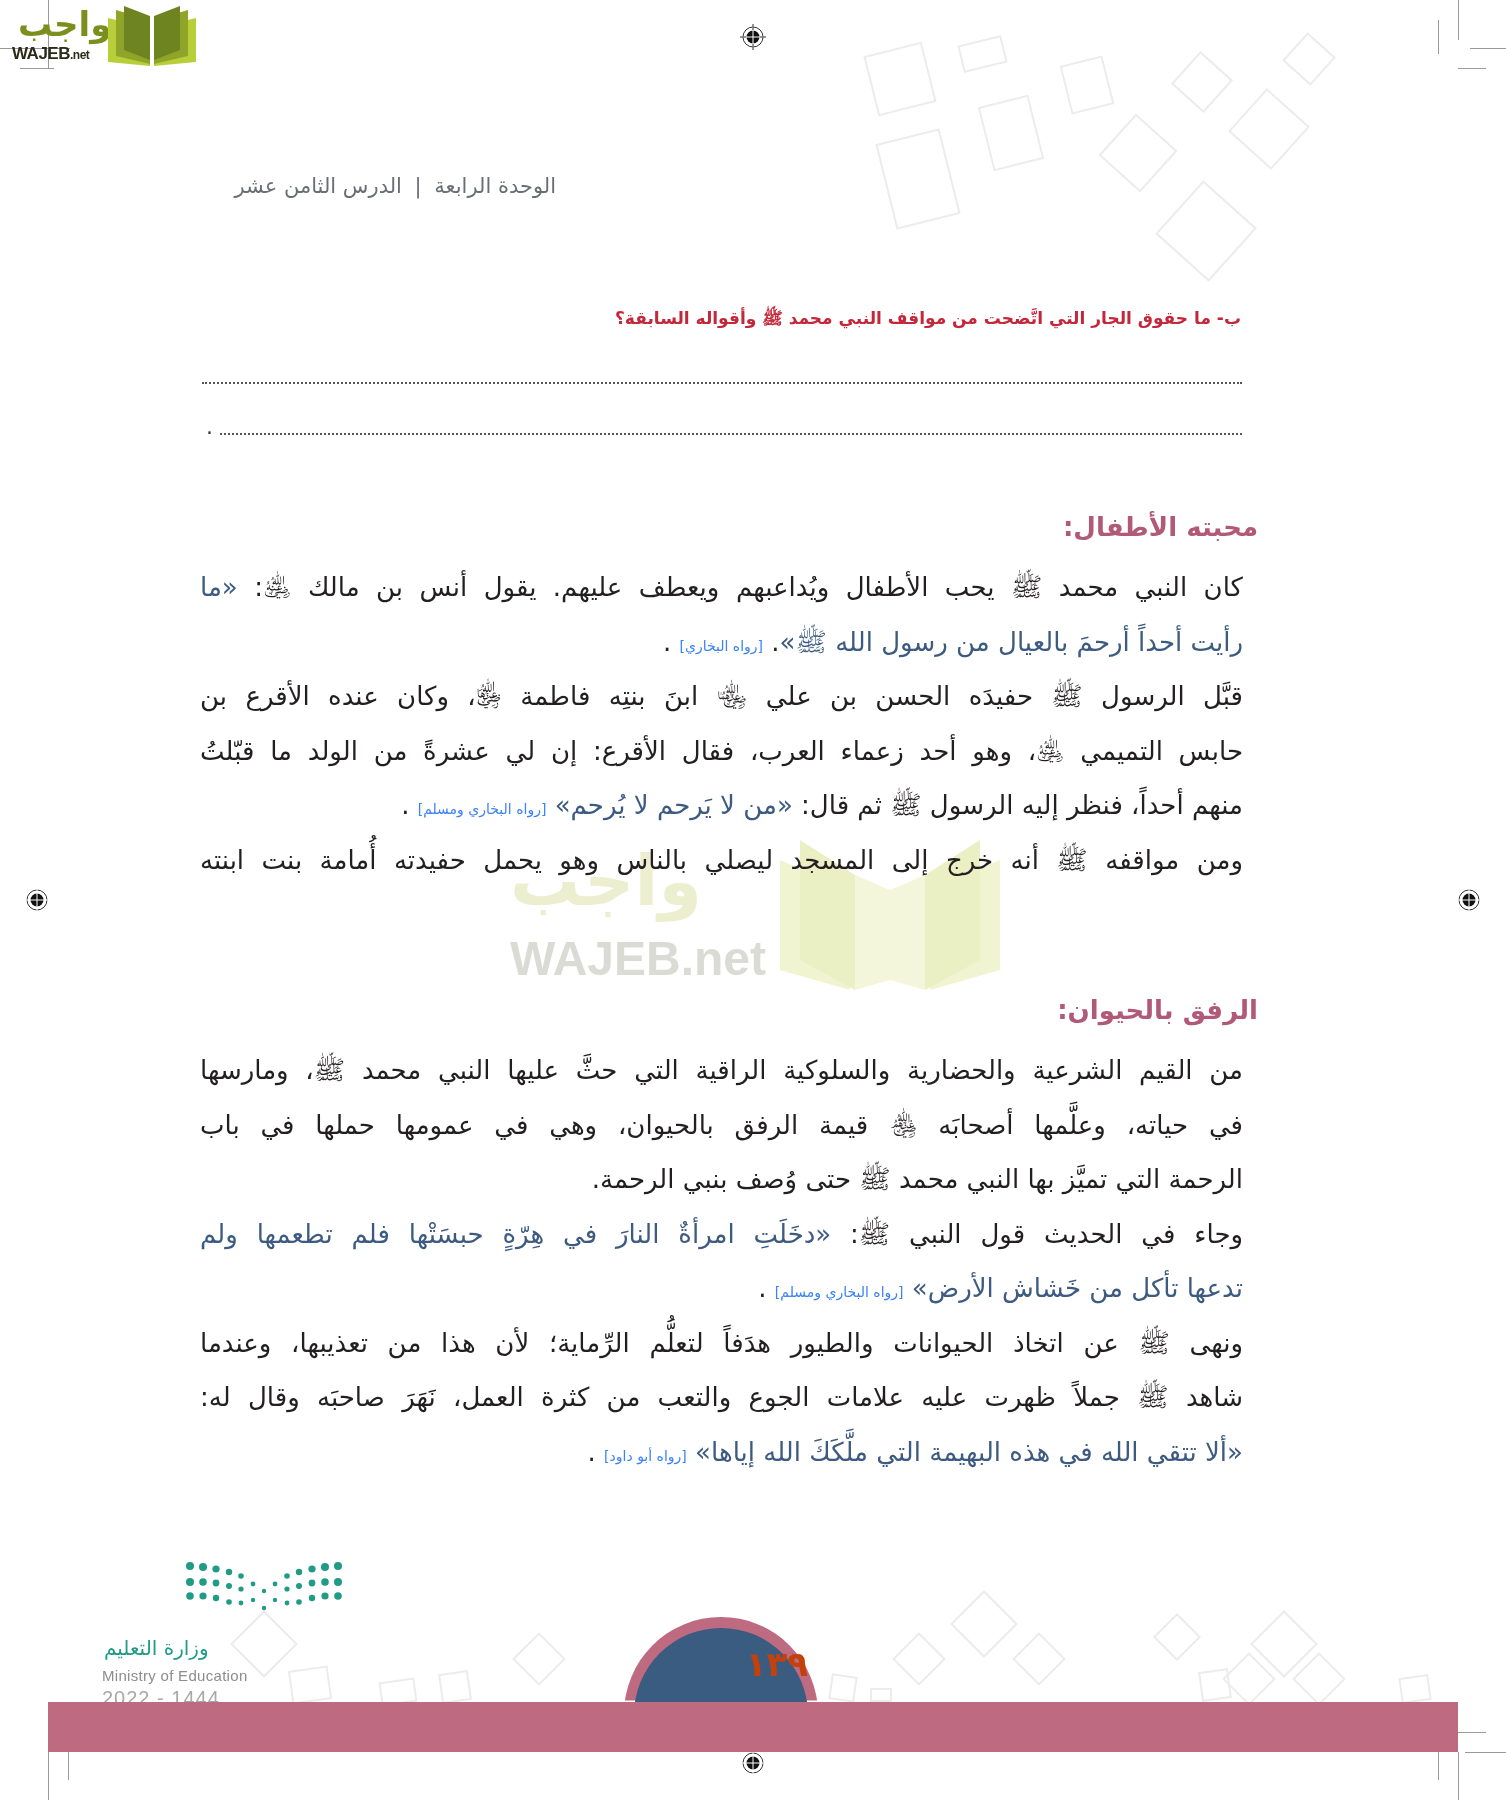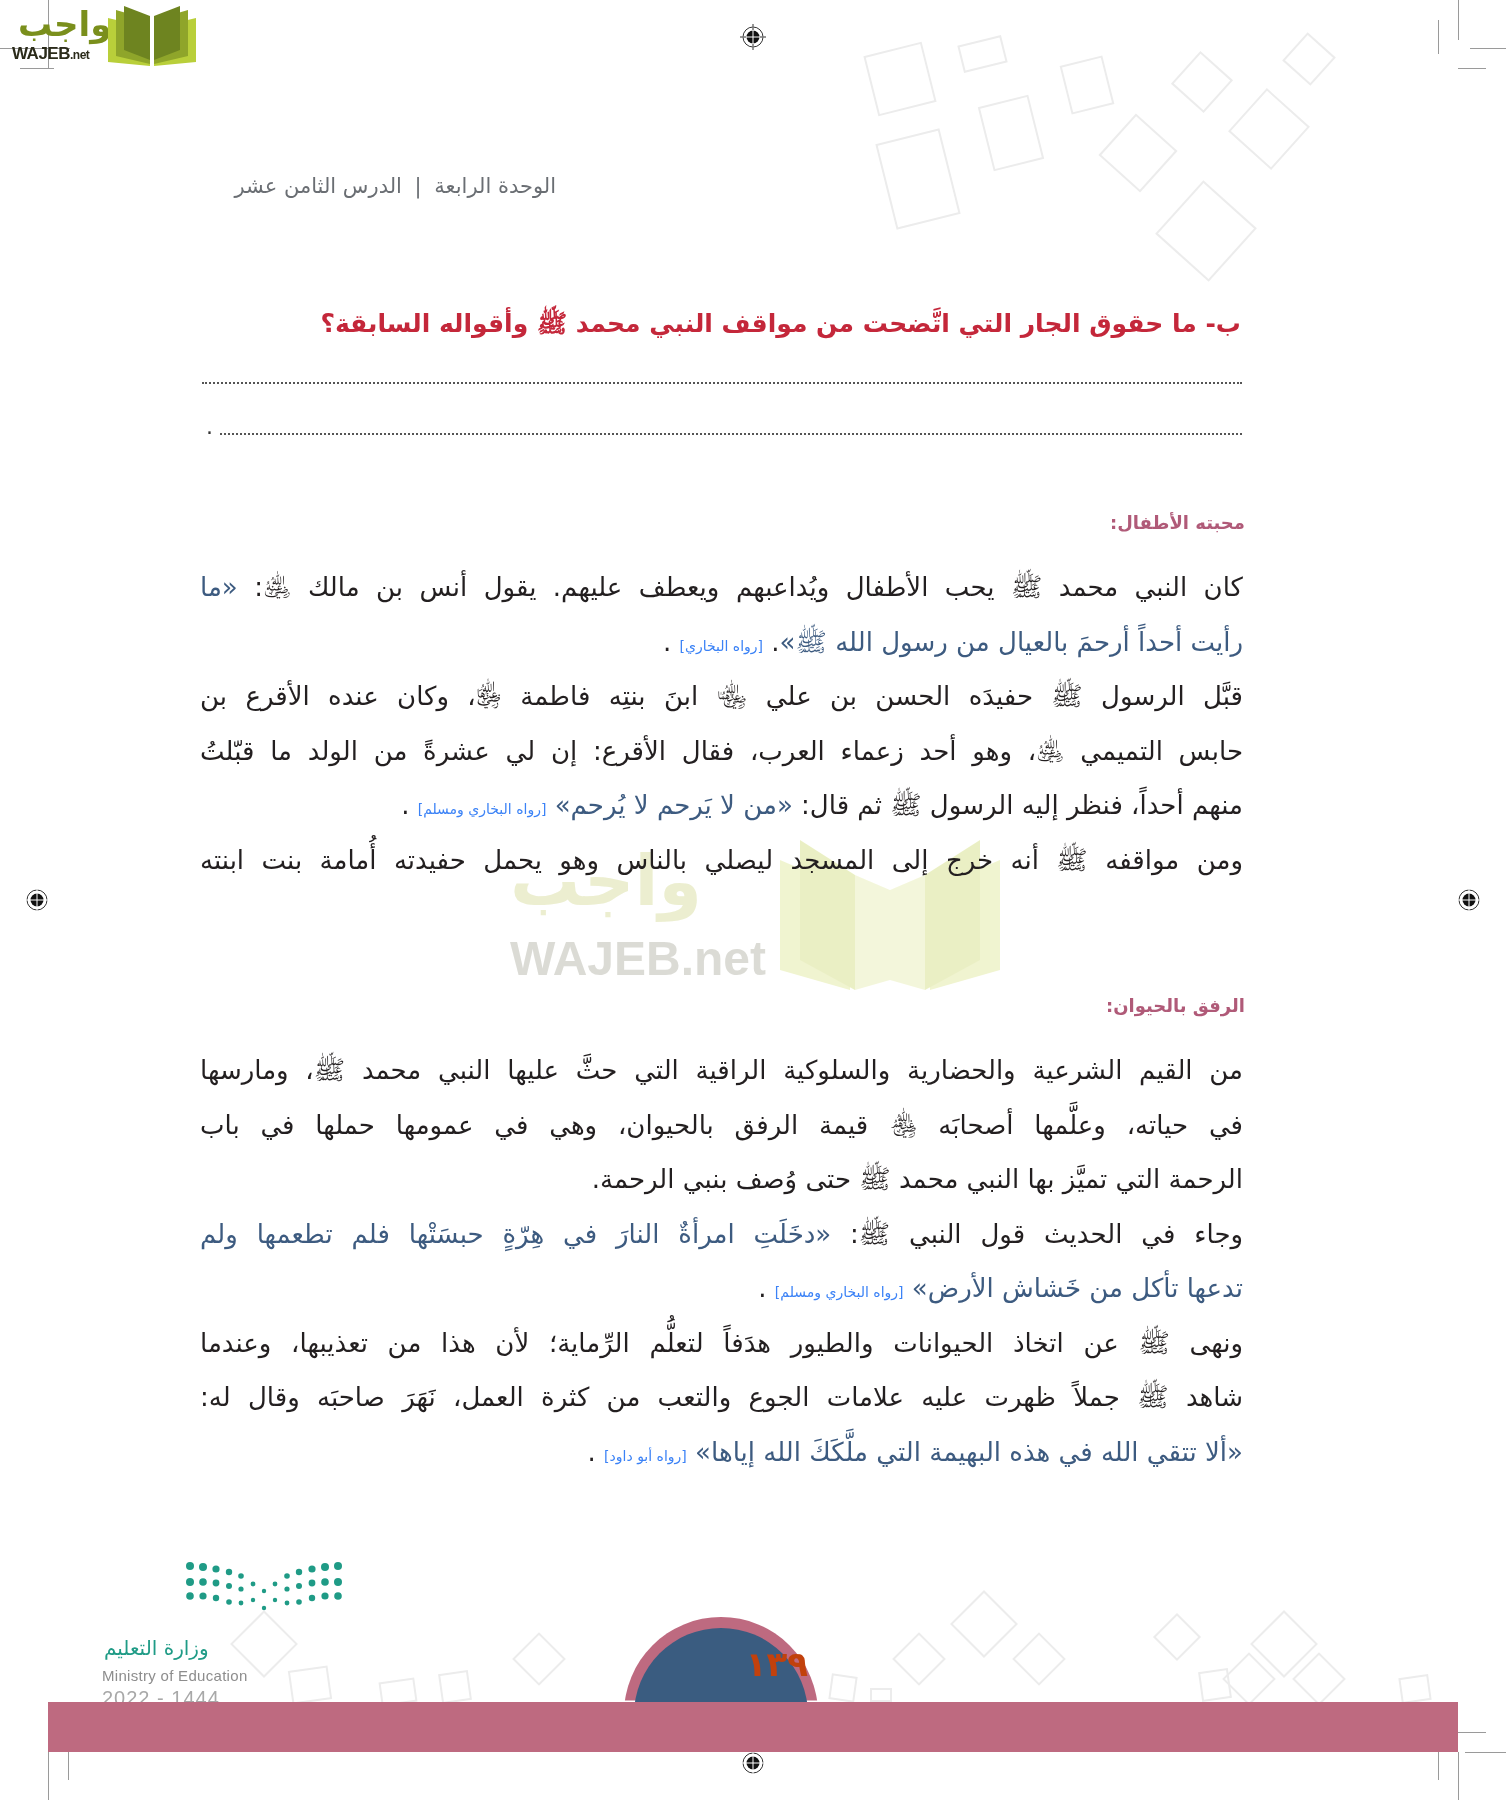--- a/index.html
+++ b/index.html
@@ -58,33 +58,33 @@
       direction: rtl;
       font-size: 21px; color: #6a6e73;
       white-space: nowrap;
     }
     .header-crumb .sep { margin: 0 6px; color: #6a6e73; }
 
     
     .question {
       position: absolute; top: 308px; right: 265px;
       direction: rtl; white-space: nowrap;
-      font-size: 25px; font-weight: bold; color: #c4273a;
+      font-size: 17px; font-weight: bold; color: #c4273a;
     }
     .dotted-line {
       position: absolute; left: 202px; width: 1040px;
       border-bottom: 2.5px dotted #555;
       height: 0;
     }
 
     
     .section-heading {
-      position: absolute; right: 261px;
+      position: absolute; right: 248px;
       direction: rtl;
-      font-size: 18px; font-weight: bold; color: #b05a78;
+      font-size: 26px; font-weight: bold; color: #b05a78;
     }
 
     
     .text-block {
       position: absolute; left: 200px; width: 1043px;
       direction: rtl; text-align: justify;
       font-size: 26px; line-height: 54.5px; color: #231f20;
     }
     .text-line {
       display: block; white-space: nowrap;

